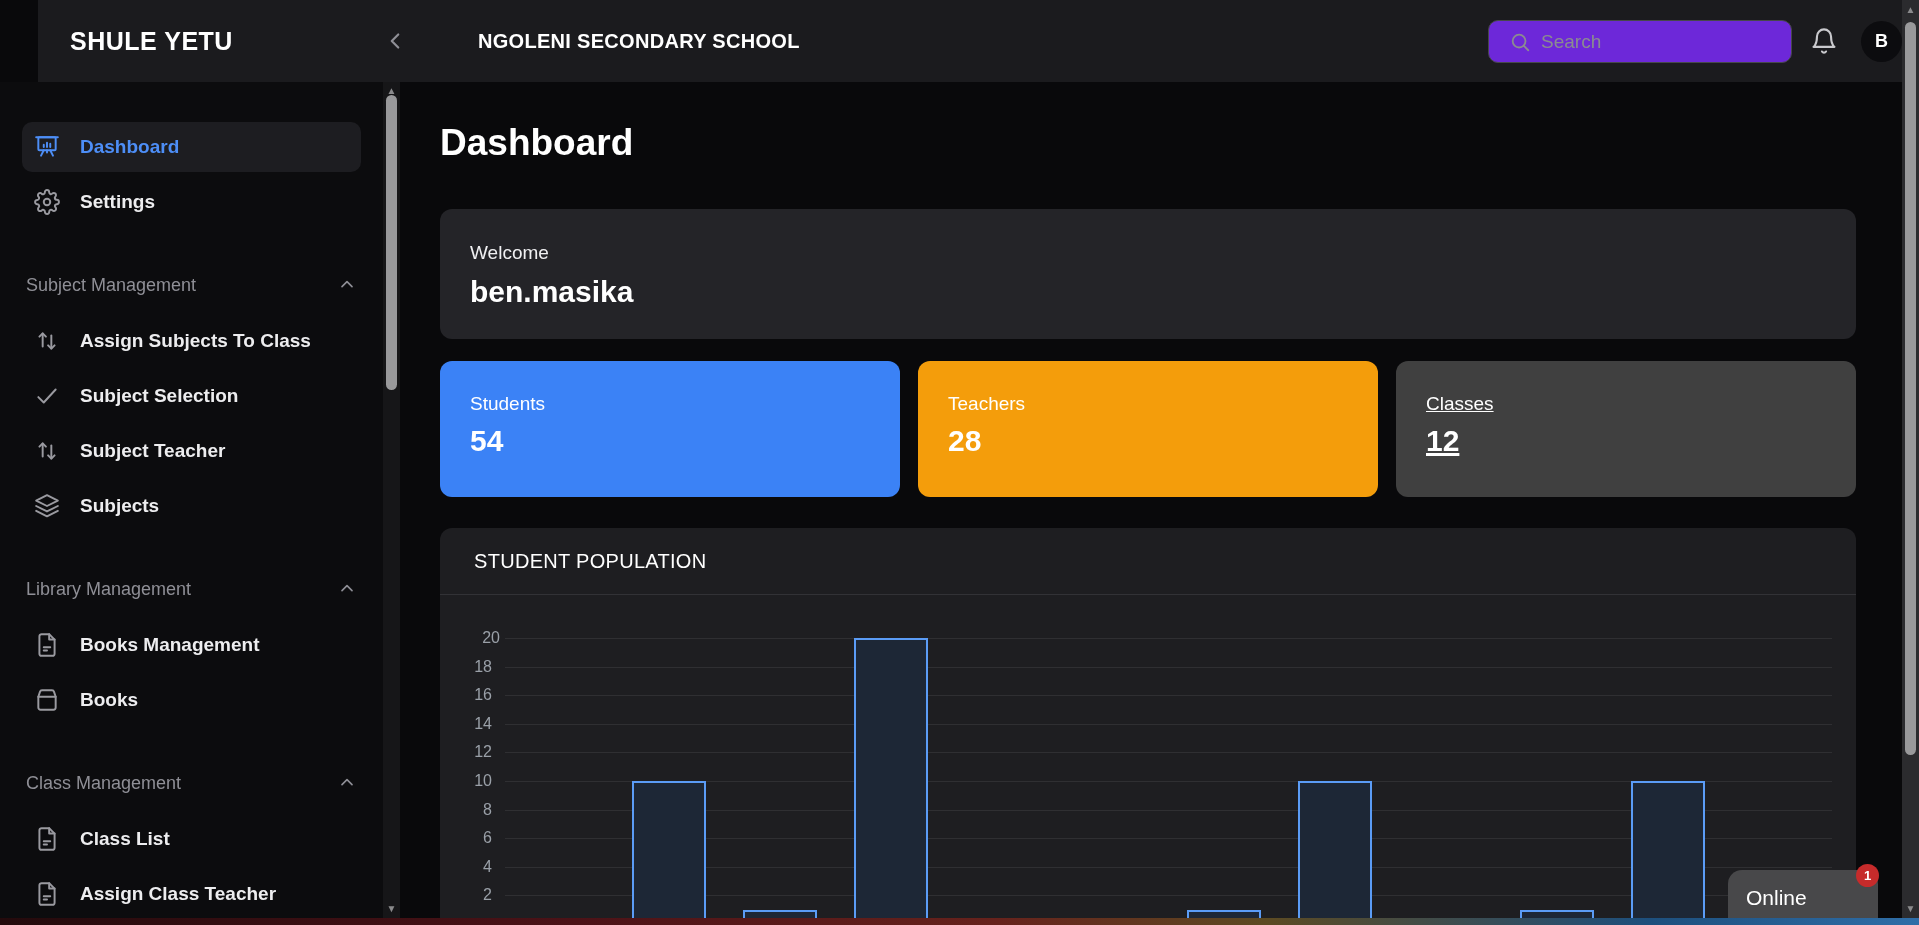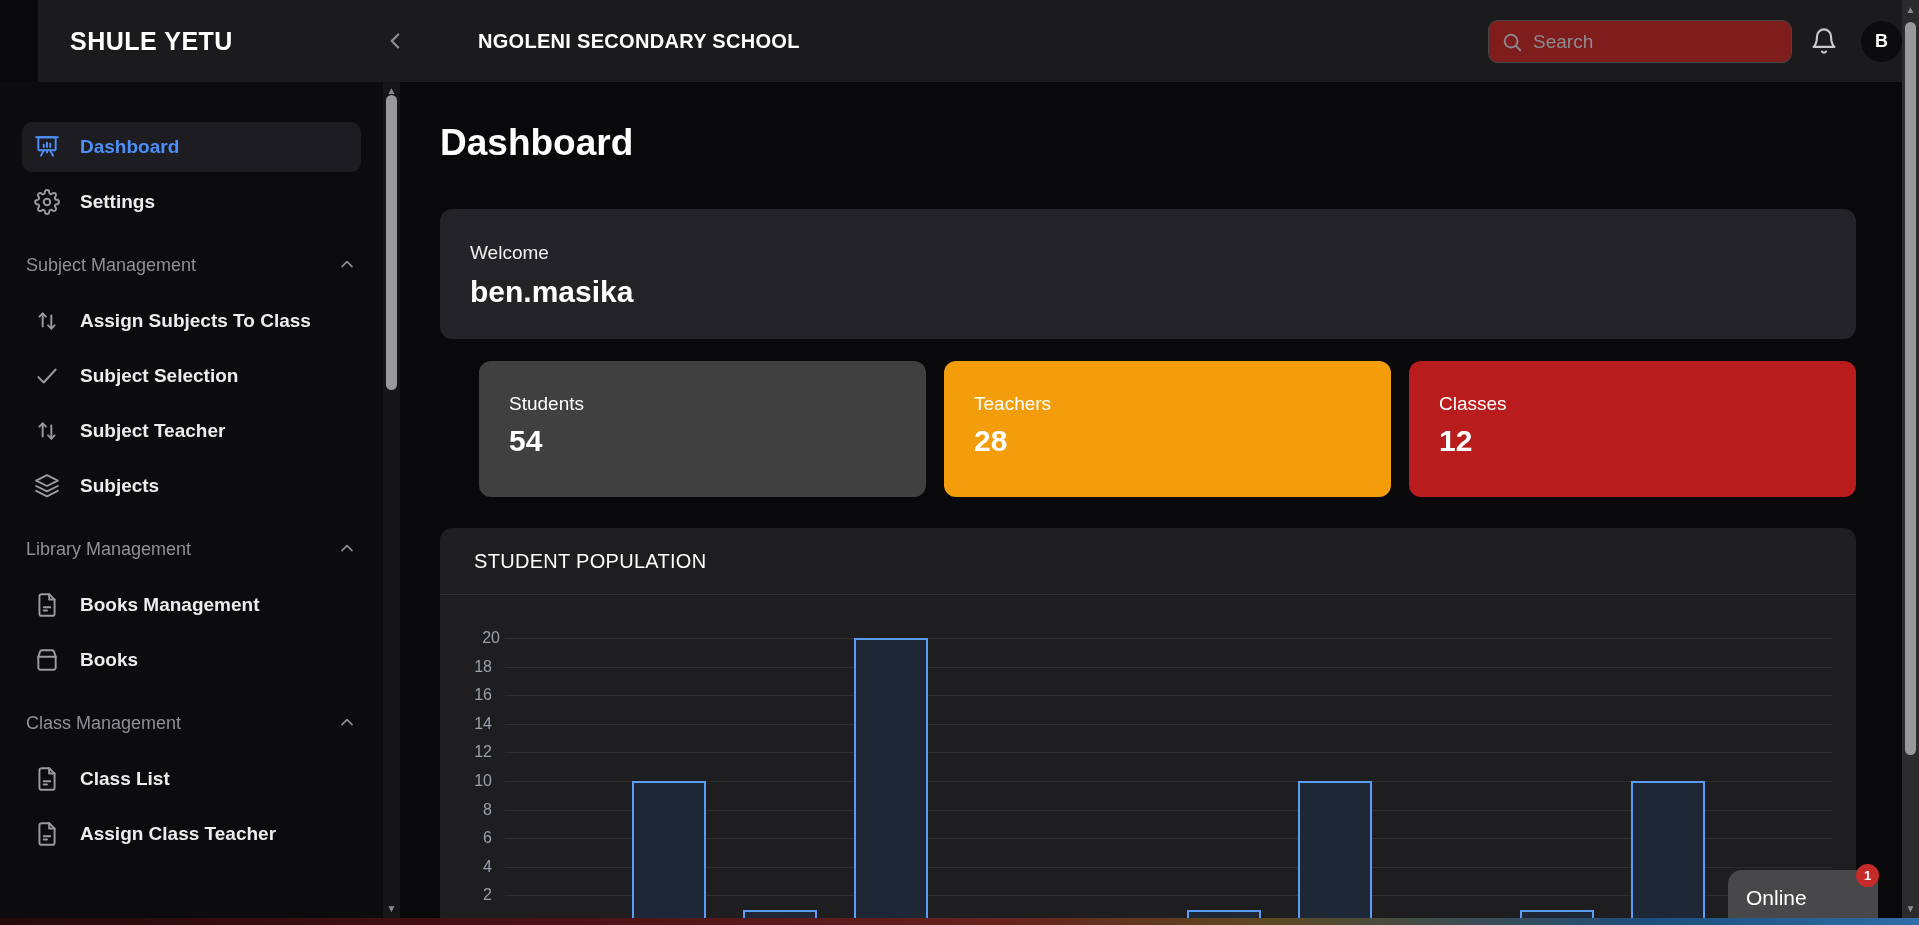--- a/index.html
+++ b/index.html
@@ -9,42 +9,42 @@
 
   
   .header { position:absolute; left:0; top:0; width:1902px; height:82px;
             background:#1b1b1e; display:flex; align-items:center; z-index:20;margin-left:38px; }
   .logo { font-size:25px; font-weight:700; letter-spacing:.5px; color:#fff; margin-left:32px; }
   .collapse { position:absolute; left:344px; top:28px; width:26px; height:26px;
               color:#8f8f96; cursor:pointer; }
   .school-name { position:absolute; left:440px; font-size:20px; font-weight:700;
                  letter-spacing:.3px; color:#fff; }
   .searchbox { position:absolute; left:1450px; top:20px; width:304px; height:43px;
-               border:1px solid #47474b; border-radius:10px; background:#7f1d1d;
-               display:flex; align-items:center; padding:0 12px; }
+               border:1px solid #47474b; border-radius:10px; background:#6d28d9;
+               display:flex; align-items:center; padding:0 20px; }
   .searchbox svg { color:#8b8b90; flex:0 0 auto; }
   .searchbox input { background:transparent; border:none; outline:none; color:#d6d6da;
                      font-size:19px; margin-left:10px; width:230px;
                      font-family:"Liberation Sans", sans-serif; }
   .searchbox input::placeholder { color:#8b8b90; }
   .bell { position:absolute; left:1772px; top:27px; width:28px; height:28px; color:#c9c9cd; cursor:pointer; }
   .avatar { position:absolute; left:1823px; top:21px; width:41px; height:41px; border-radius:50%;
             background:#0c0c0f; color:#fff; font-size:18px; font-weight:700;
             display:flex; align-items:center; justify-content:center; cursor:pointer; }
 
   
   .sidebar { position:absolute; left:0; top:82px; width:383px; height:843px;
              background:#0c0c0e; padding:40px 22px 0 22px; overflow:hidden; }
   .side-item { height:50px; margin-bottom:5px; border-radius:10px; display:flex;
                align-items:center; padding:0 12px; cursor:pointer; color:#ededef; }
   .side-item .ic { width:26px; height:26px; margin-right:20px; color:#9a9aa0; flex:0 0 auto; }
   .side-item .lbl { font-size:19px; font-weight:600; }
   .side-item.active { background:#1d1d21; color:#4d8ef7; }
   .side-item.active .ic { color:#4d8ef7; }
-  .section-head { margin-top:23px; margin-bottom:16px; height:30px; display:flex;
+  .section-head { margin-top:43px; margin-bottom:16px; height:30px; display:flex;
                   align-items:center; justify-content:space-between; cursor:pointer;
                   color:#8f8f96; padding:0 4px; }
   .section-head .lbl { font-size:18px; }
   .section-head .chev { width:20px; height:20px; color:#8f8f96; }
 
   
   .side-scroll { position:absolute; left:383px; top:82px; width:17px; height:843px;
                  background:#161618; z-index:15; }
   .side-scroll .thumb { position:absolute; left:3px; top:13px; width:11px; height:295px;
                         border-radius:6px; background:#99999b; }
@@ -58,23 +58,23 @@
   .welcome-card { position:absolute; left:40px; top:127px; width:1416px; height:130px;
                   background:#242428; border-radius:12px; padding:33px 0 0 30px; }
   .welcome-card .w-lbl { font-size:19px; color:#f0f0f2; }
   .welcome-card .w-name { font-size:30px; font-weight:700; color:#fff; margin-top:11px; }
 
   .cards-row { position:absolute; left:40px; top:279px; width:1416px; height:136px;
                display:flex; gap:18px; }
   .stat-card { width:460px; height:136px; border-radius:12px; padding:32px 0 0 30px; color:#fff; }
   .stat-card .s-lbl { font-size:19px; }
   .stat-card .s-val { font-size:30px; font-weight:700; margin-top:9px; }
-  .card-blue   { background:#404040;margin-left:39px; }
+  .card-blue   { background:#3b82f6; }
   .card-orange { background:#f49d0b; }
-  .card-rose   { background:#b91c1c; }
+  .card-rose   { background:#404040;text-decoration:underline; }
 
   
   .chart-card { position:absolute; left:40px; top:446px; width:1416px; height:500px;
                 background:#1e1e21; border-radius:12px; }
   .chart-head { height:67px; border-bottom:1px solid #323236; display:flex; align-items:center;
                 padding-left:34px; }
   .chart-title { font-size:20px; font-weight:400; letter-spacing:.3px; color:#fff; }
   .chart-plot { position:absolute; left:0; top:67px; width:1416px; height:329px; }
   .gridline { position:absolute; left:65px; width:1327px; height:1px; background:rgba(255,255,255,0.08); }
   .ytick { position:absolute; left:0; width:52px; text-align:right; font-size:16px; color:#9aa0a8; }

